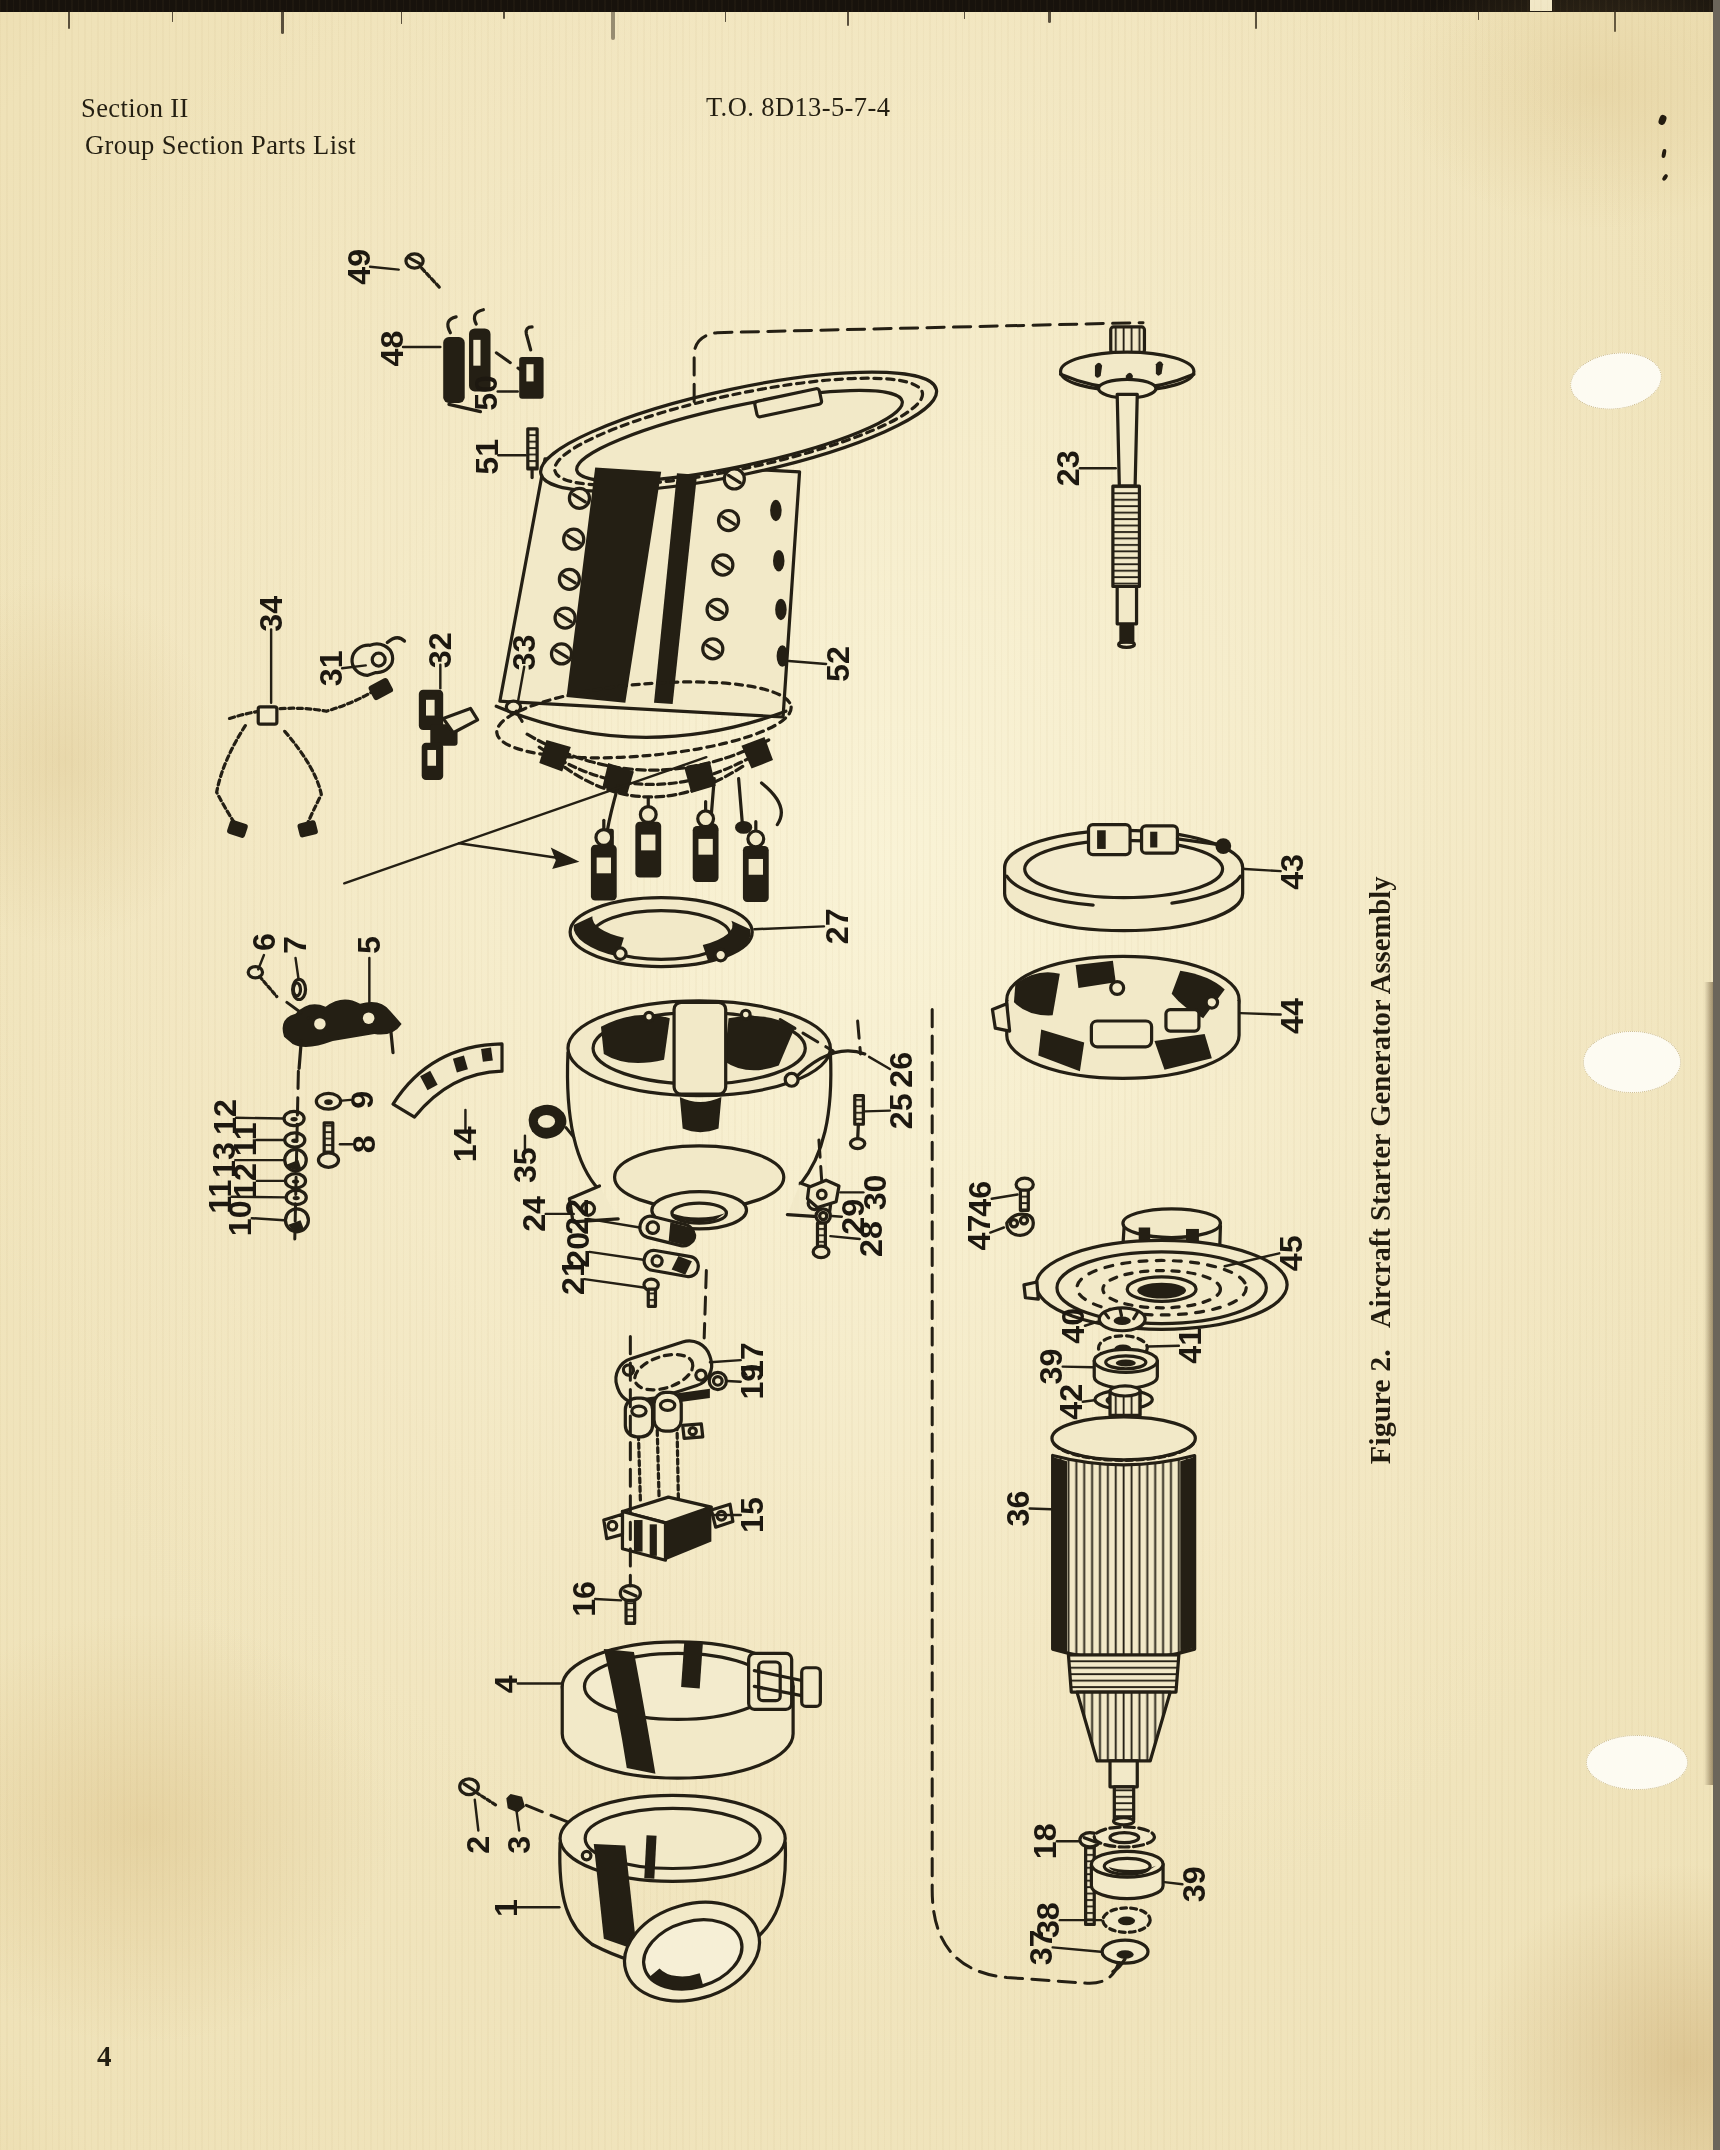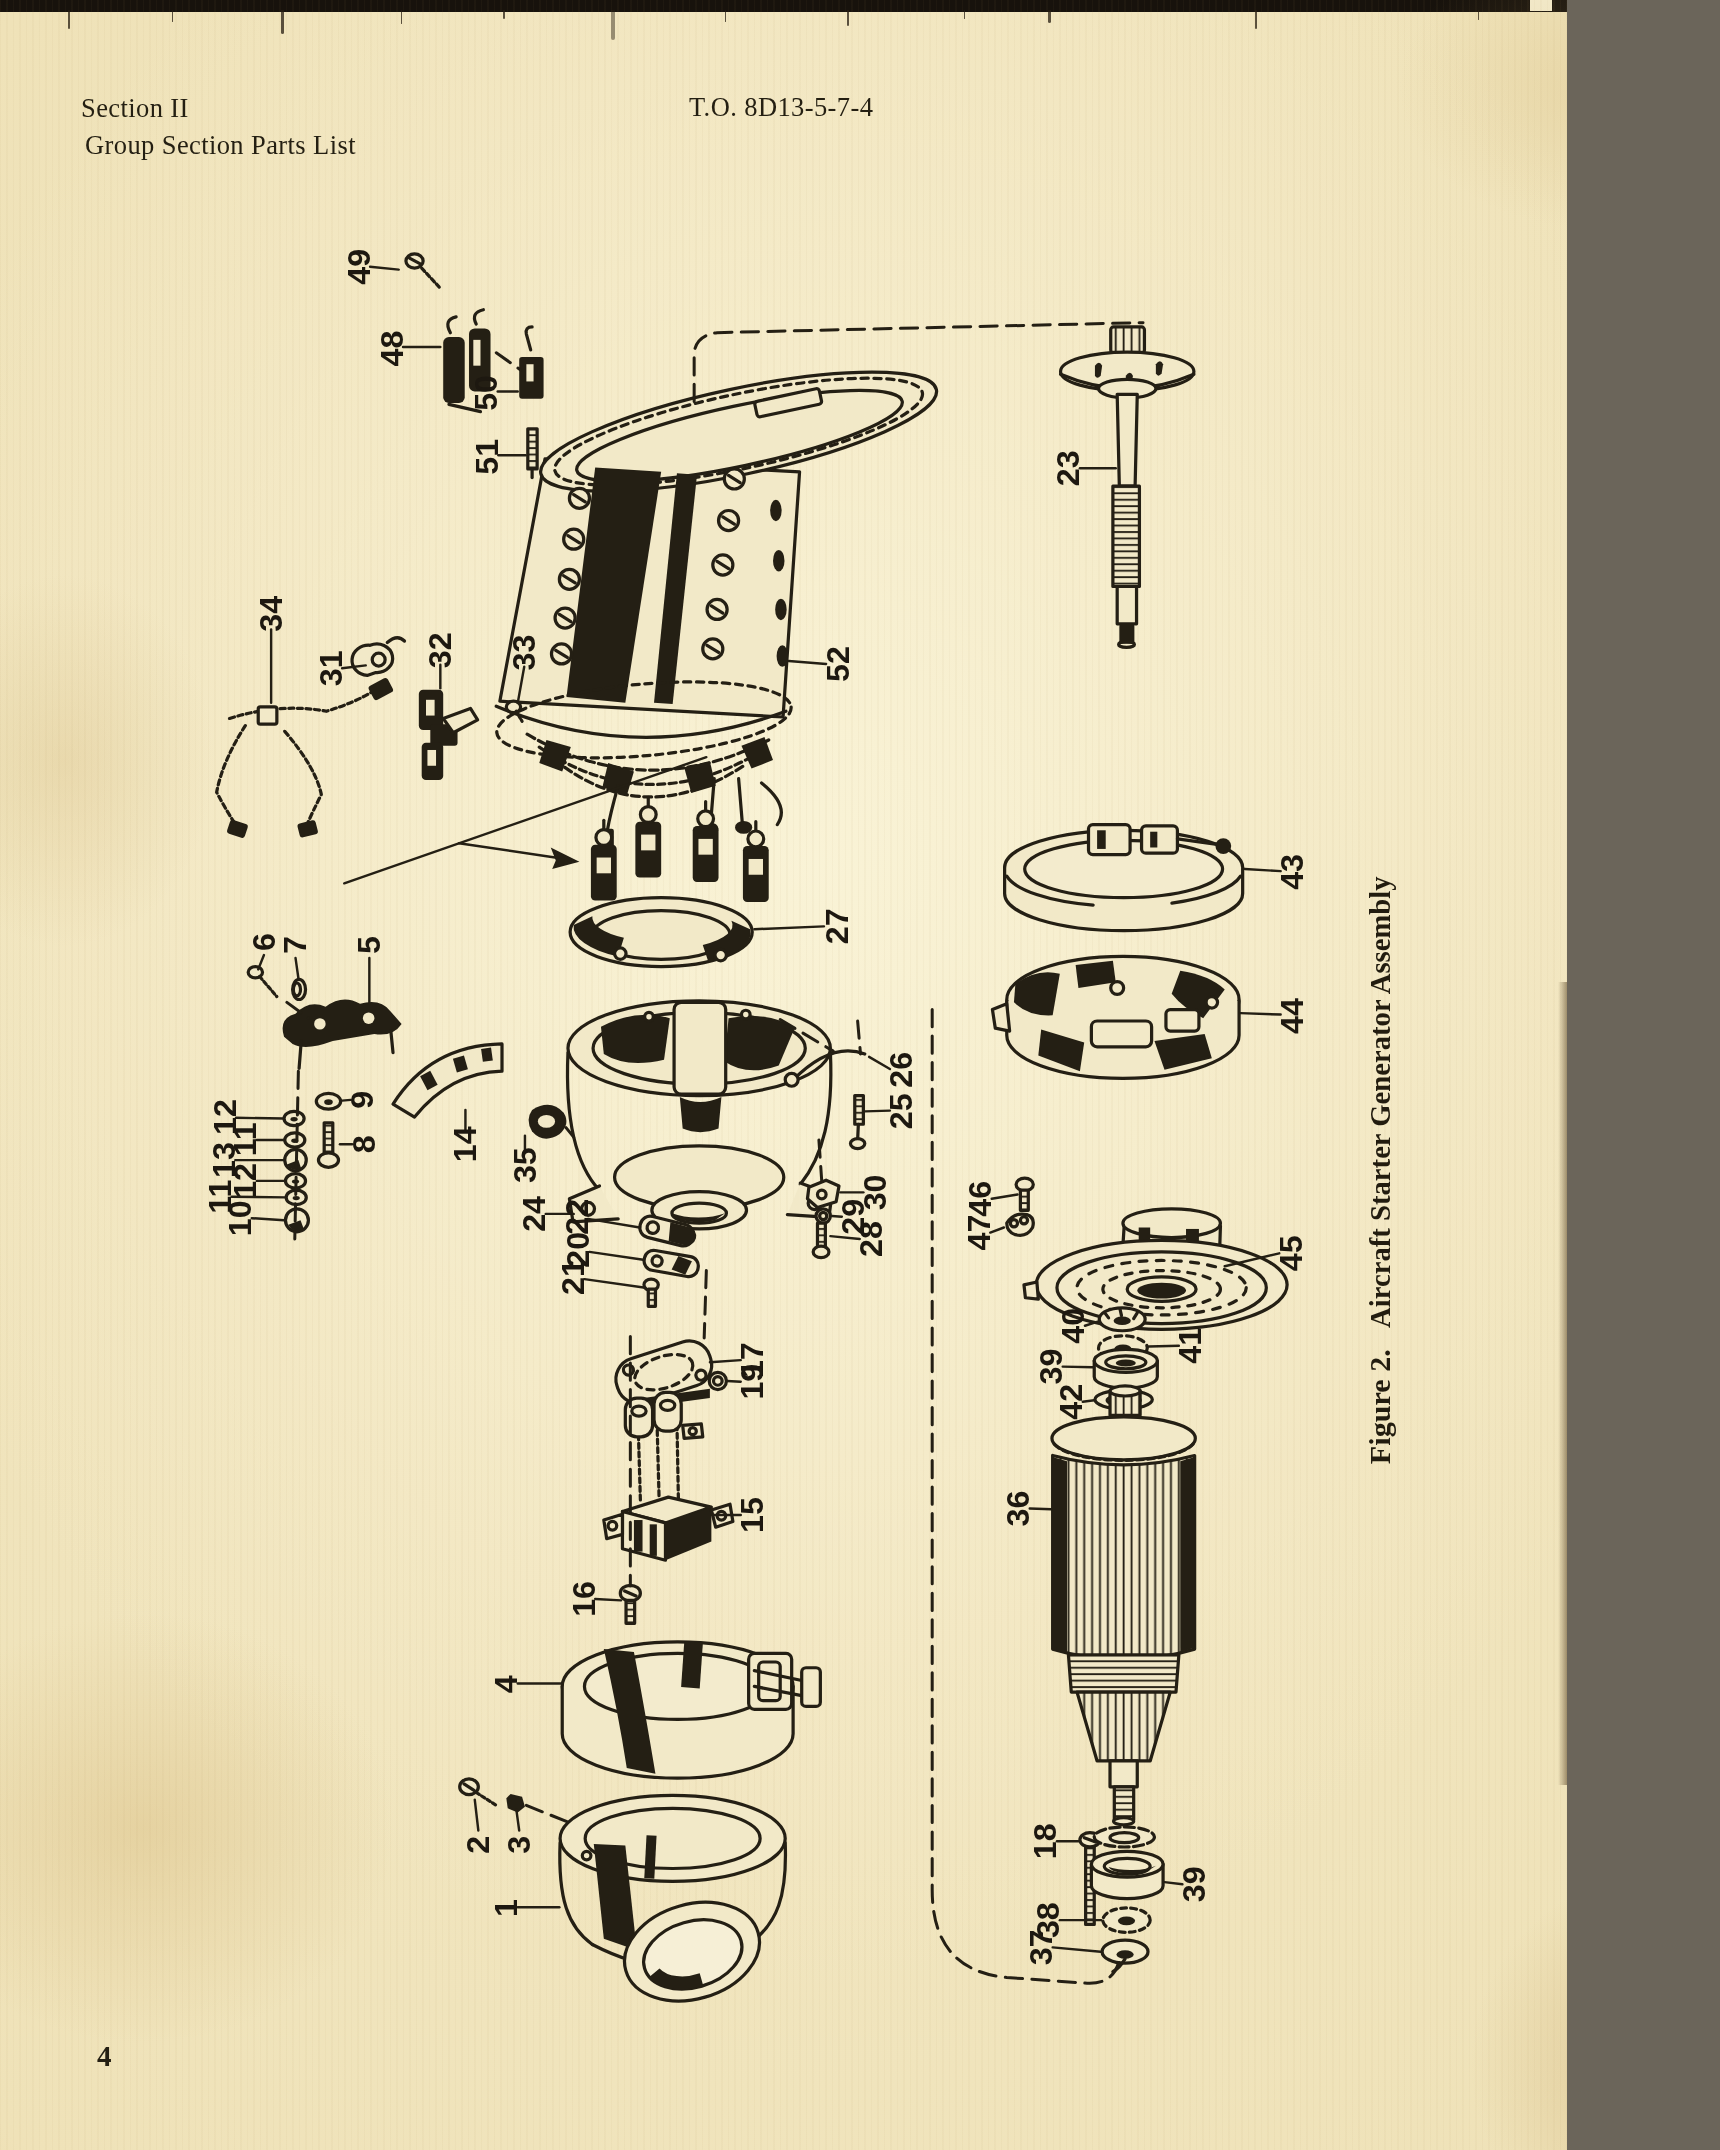--- a/index.html
+++ b/index.html
@@ -1,16 +1,16 @@
 <!DOCTYPE html>
 <html style="font-size:11.5px"><head>
 <meta charset="utf-8">
 <style>
   html,body{margin:0;padding:0;background:#6b655a;}
-  .page{position:relative;width:1567px;height:2151px;overflow:hidden;
+  .page{position:relative;width:1713px;height:2151px;overflow:hidden;
         background:
           radial-gradient(ellipse 1290px 1505px at 52% 40%, rgba(250,244,216,.9) 0%, rgba(244,233,198,.55) 55%, rgba(0,0,0,0) 75%),
           radial-gradient(ellipse 1864px 2294px at 50% 50%, #f3e9c6 0%, #efe2b8 62%, #e5d19b 85%, #d8bf7f 100%);
         font-family:"Liberation Serif", serif;color:#241f12;}
   .streaks{position:absolute;inset:0;background:repeating-linear-gradient(90deg, rgba(170,140,85,.05) 0 1.4px, rgba(0,0,0,0) 1.4px 6.5px);pointer-events:none;}
   .stain{position:absolute;border-radius:50%;pointer-events:none;}
   .topbar{position:absolute;left:0;top:0;width:1721px;height:11.5px;background:#17120c;}
   .drip{position:absolute;top:10px;background:#271e12;opacity:.75;border-radius:0 0 2.2px 2.2px;}
   .notch{position:absolute;left:1530px;top:0;width:21.5px;height:10.8px;background:#f4ecce;}
   .rightstrip{position:absolute;right:0;top:982px;width:8.6px;height:803px;background:linear-gradient(to left,rgba(90,70,40,.55),rgba(0,0,0,0));}
@@ -57,21 +57,21 @@
   <div class="hole" style="left:1570px;top:353px;width:90px;height:54px;border-radius:50%;transform:rotate(-8deg);"></div>
   <div class="hole" style="left:1583px;top:1031px;width:96px;height:60px;border-radius:50%;"></div>
   <div class="hole" style="left:1586px;top:1735px;width:100px;height:53px;border-radius:50%;"></div>
 
   <div class="inkmark" style="left:1659px;top:115px;width:7.2px;height:10px;transform:rotate(20deg);"></div>
   <div class="inkmark" style="left:1662px;top:149px;width:3.6px;height:8.6px;transform:rotate(10deg);"></div>
   <div class="inkmark" style="left:1663px;top:174px;width:4.3px;height:7.2px;transform:rotate(35deg);"></div>
 
   <div class="hdr" style="left:81px;top:93px;">Section II</div>
   <div class="hdr" style="left:85px;top:130px;">Group Section  Parts List</div>
-  <div class="hdr" style="left:689px;top:92px;font-family:Liberation Serif, serif;">T.O. 8D13-5-7-4</div>
+  <div class="hdr" style="left:706px;top:92px;font-family:Liberation Serif, serif;">T.O. 8D13-5-7-4</div>
   <div class="pgnum" style="left:97px;top:2040px;">4</div>
 
   <svg width="1721" height="2151" viewBox="0 0 2400 3000" style="position:absolute;left:0;top:0;">
     <defs>
       <pattern id="pat-lam" width="11" height="20" patternUnits="userSpaceOnUse">
         <rect width="11" height="20" fill="#f2e9c8"></rect>
           <line x1="5" y1="0" x2="5" y2="20" stroke="#241f14" stroke-width="2.6"></line>
       </pattern>
       <pattern id="pat-thr" width="20" height="9" patternUnits="userSpaceOnUse">
         <rect width="20" height="9" fill="#f2e9c8"></rect>

